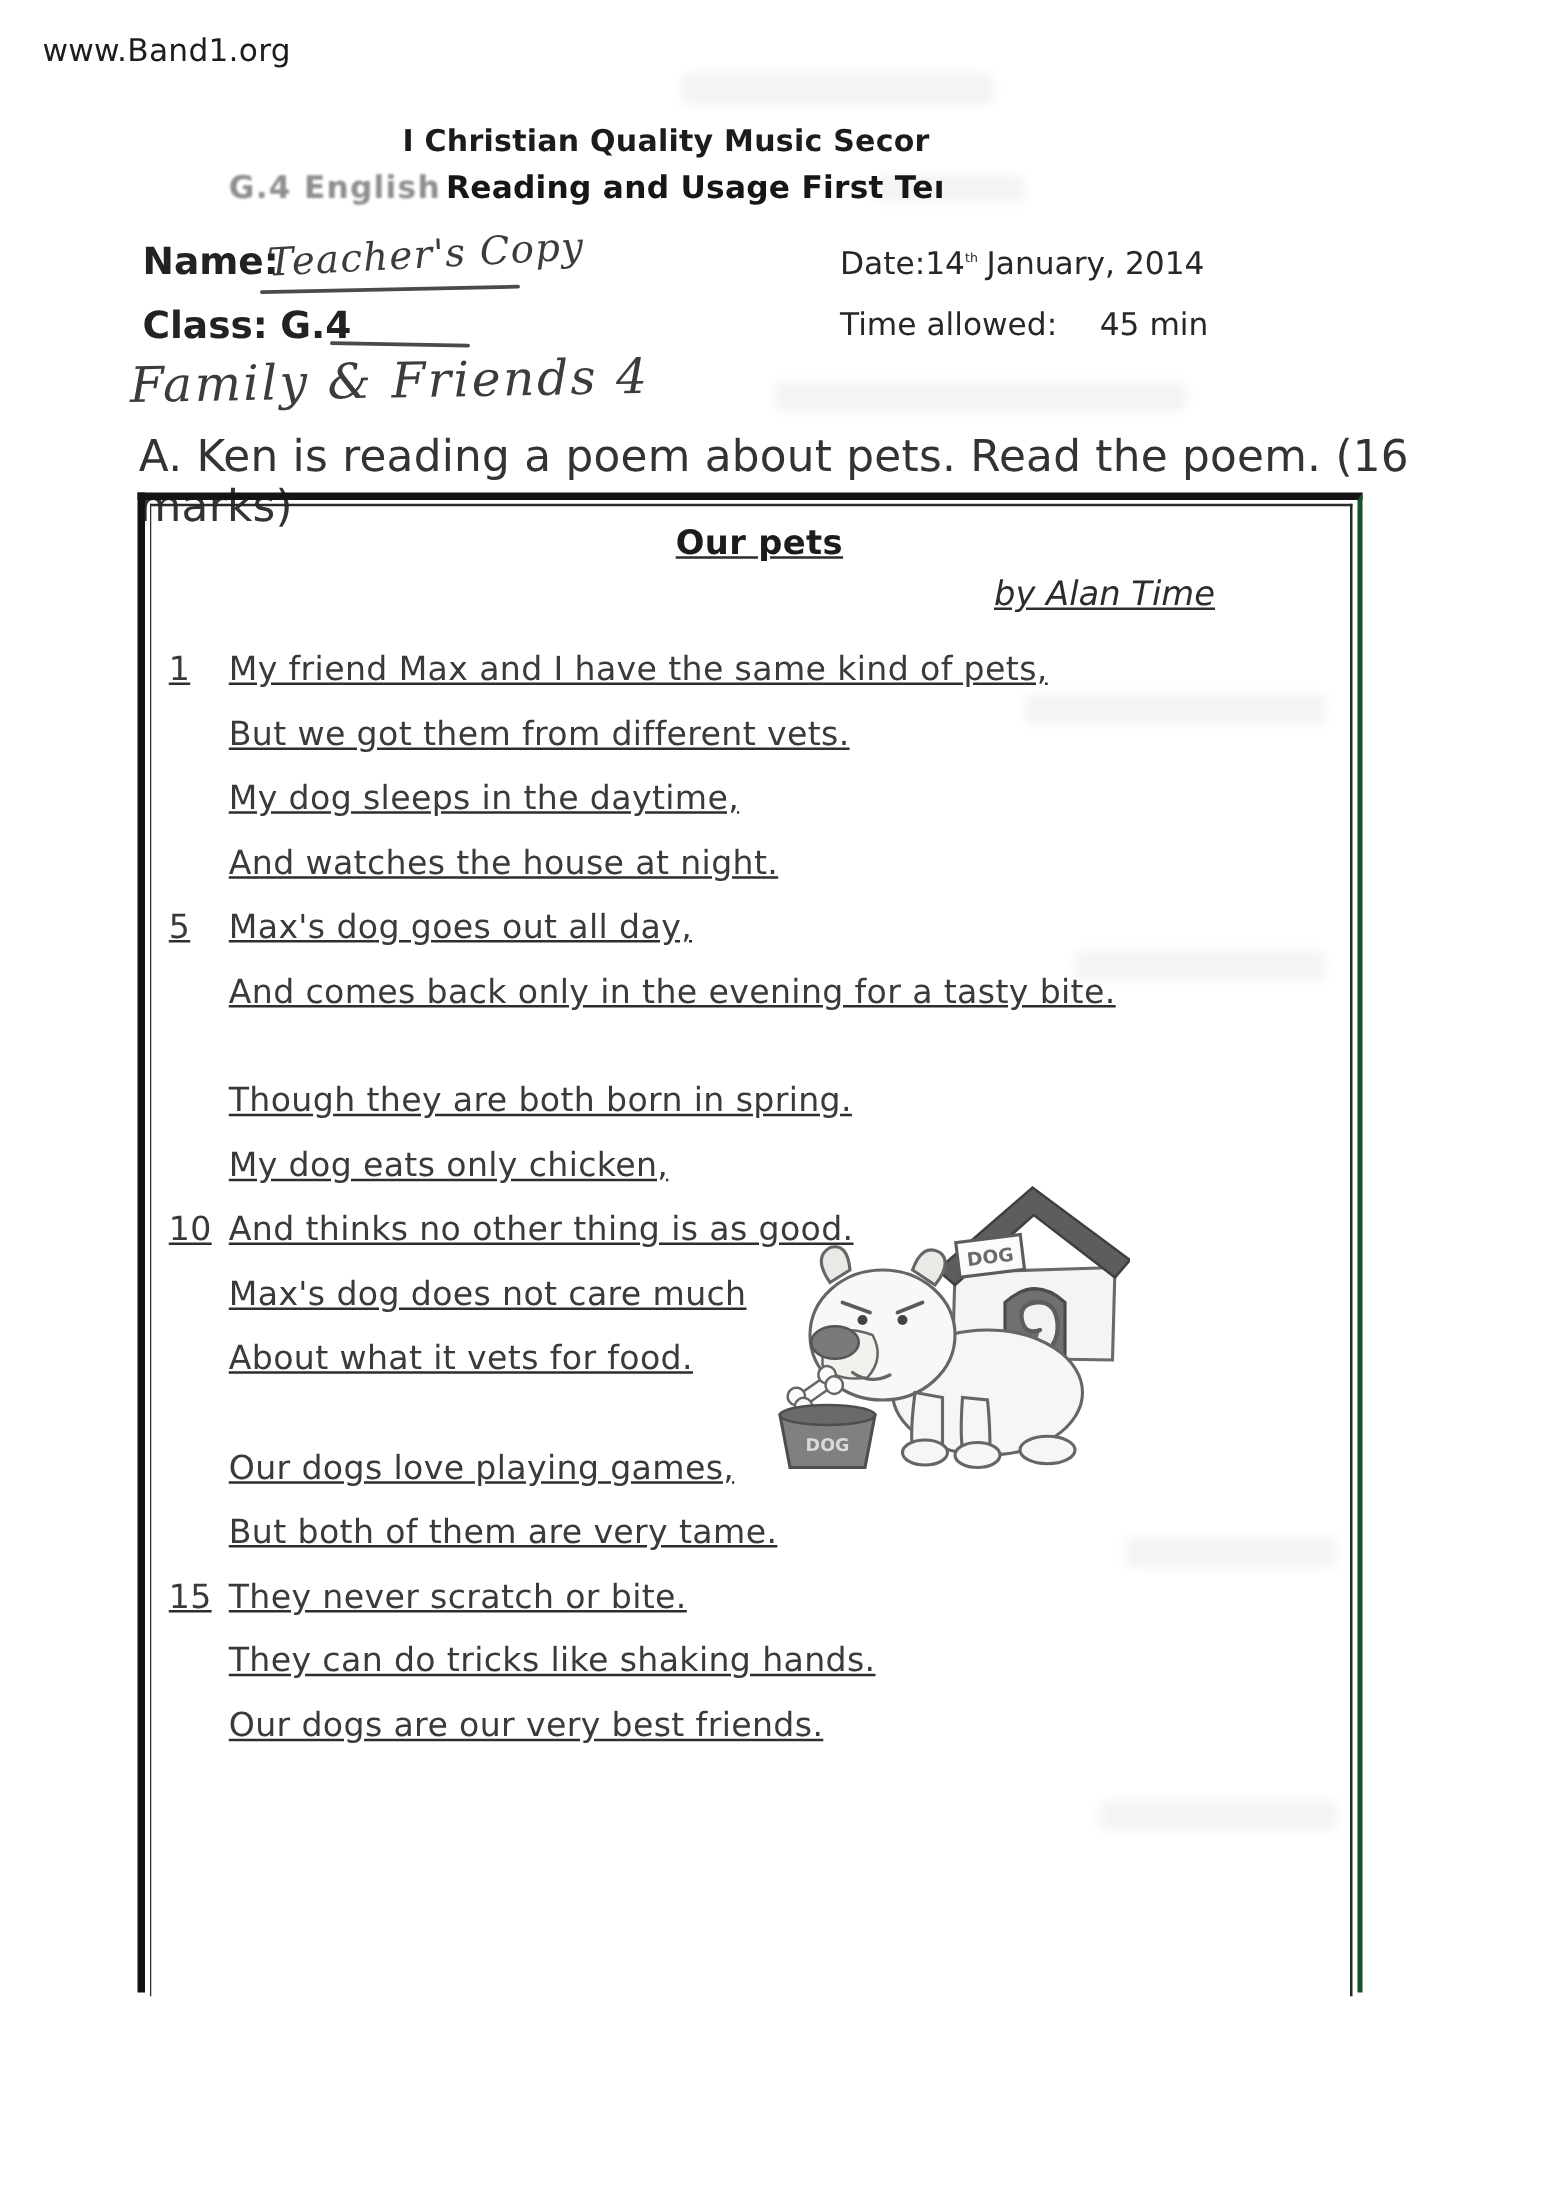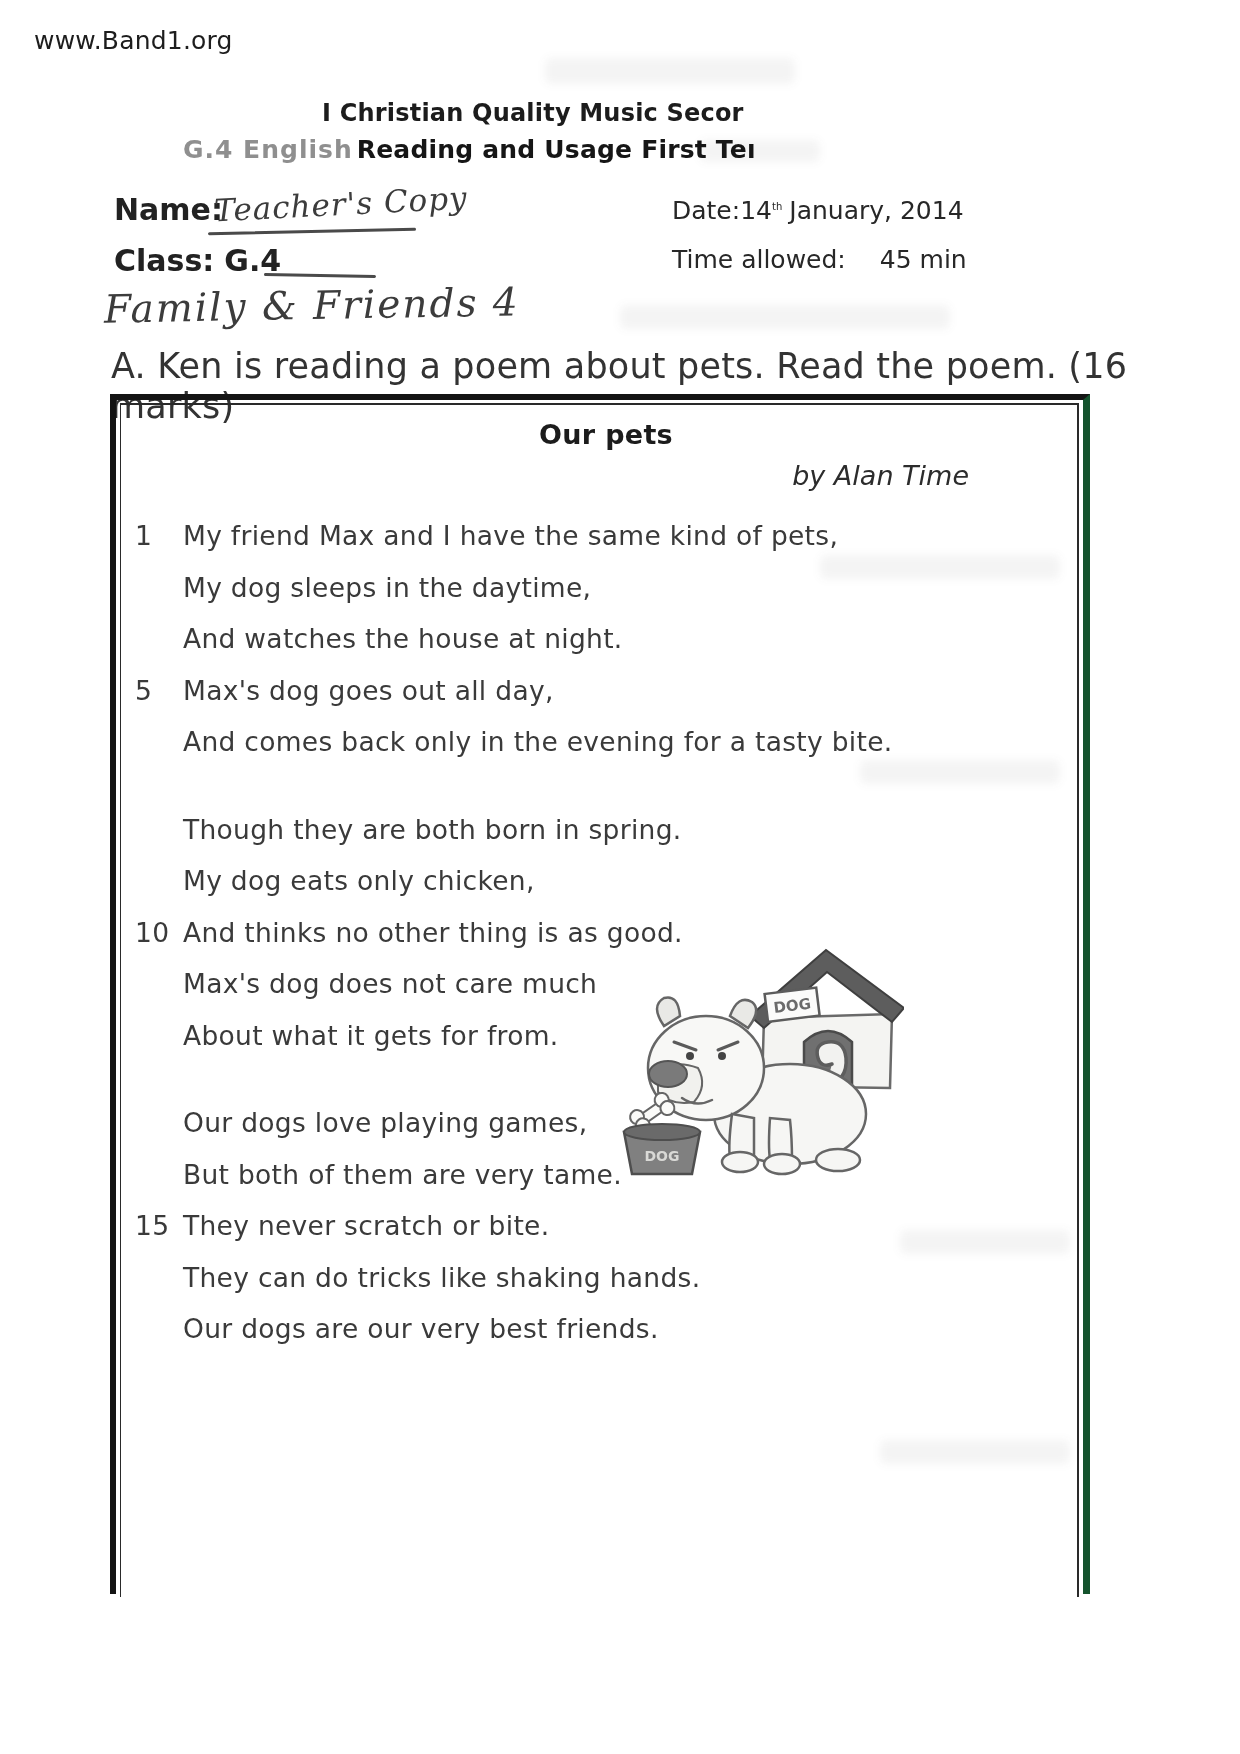--- a/index.html
+++ b/index.html
@@ -68,23 +68,24 @@
   }
   .instruction{
     left:111px;top:346px;
     font-size:35px;color:#333;
     letter-spacing:0.2px;
   }
   .poem-box-outer{
     left:110px;top:394px;width:980px;height:1200px;
     border-top:6px solid #141414;
     border-left:6px solid #141414;
-    border-right:7px solid #14532d;
+    border-right:4px solid #14532d;
     border-bottom:none;
     box-sizing:border-box;
+    text-decoration:underline;
   }
   .poem-box-inner{
     margin:3px 4px 0 4px;
     height:100%;
     border-top:2px solid #2a2a2a;
     border-left:1px solid #2a2a2a;
     border-right:2px solid #2a2a2a;
     border-bottom:none;
     box-sizing:border-box;
     padding:14px 0 0 14px;
@@ -165,20 +166,24 @@
       <div class="poem-title">Our pets</div>
       <div class="poem-byline">by Alan Time</div>
 
       <div class="stanza">
         <div class="pline">
             <span class="pnum">1</span>
             <span>My friend Max and I have the same kind of pets,</span>
           </div>
         <div class="pline">
             <span class="pnum"></span>
+            <span>But we got them from different vets.</span>
+          </div>
+        <div class="pline">
+            <span class="pnum"></span>
             <span>My dog sleeps in the daytime,</span>
           </div>
         <div class="pline">
             <span class="pnum"></span>
             <span>And watches the house at night.</span>
           </div>
         <div class="pline">
             <span class="pnum">5</span>
             <span>Max's dog goes out all day,</span>
           </div>
@@ -200,21 +205,21 @@
         <div class="pline">
             <span class="pnum">10</span>
             <span>And thinks no other thing is as good.</span>
           </div>
         <div class="pline">
             <span class="pnum"></span>
             <span>Max's dog does not care much</span>
           </div>
         <div class="pline">
             <span class="pnum"></span>
-            <span>About what it gets for from.</span>
+            <span>About what it vets for food.</span>
           </div>
       </div>
 
       <div class="stanza">
         <div class="pline">
             <span class="pnum"></span>
             <span>Our dogs love playing games,</span>
           </div>
         <div class="pline">
             <span class="pnum"></span>

